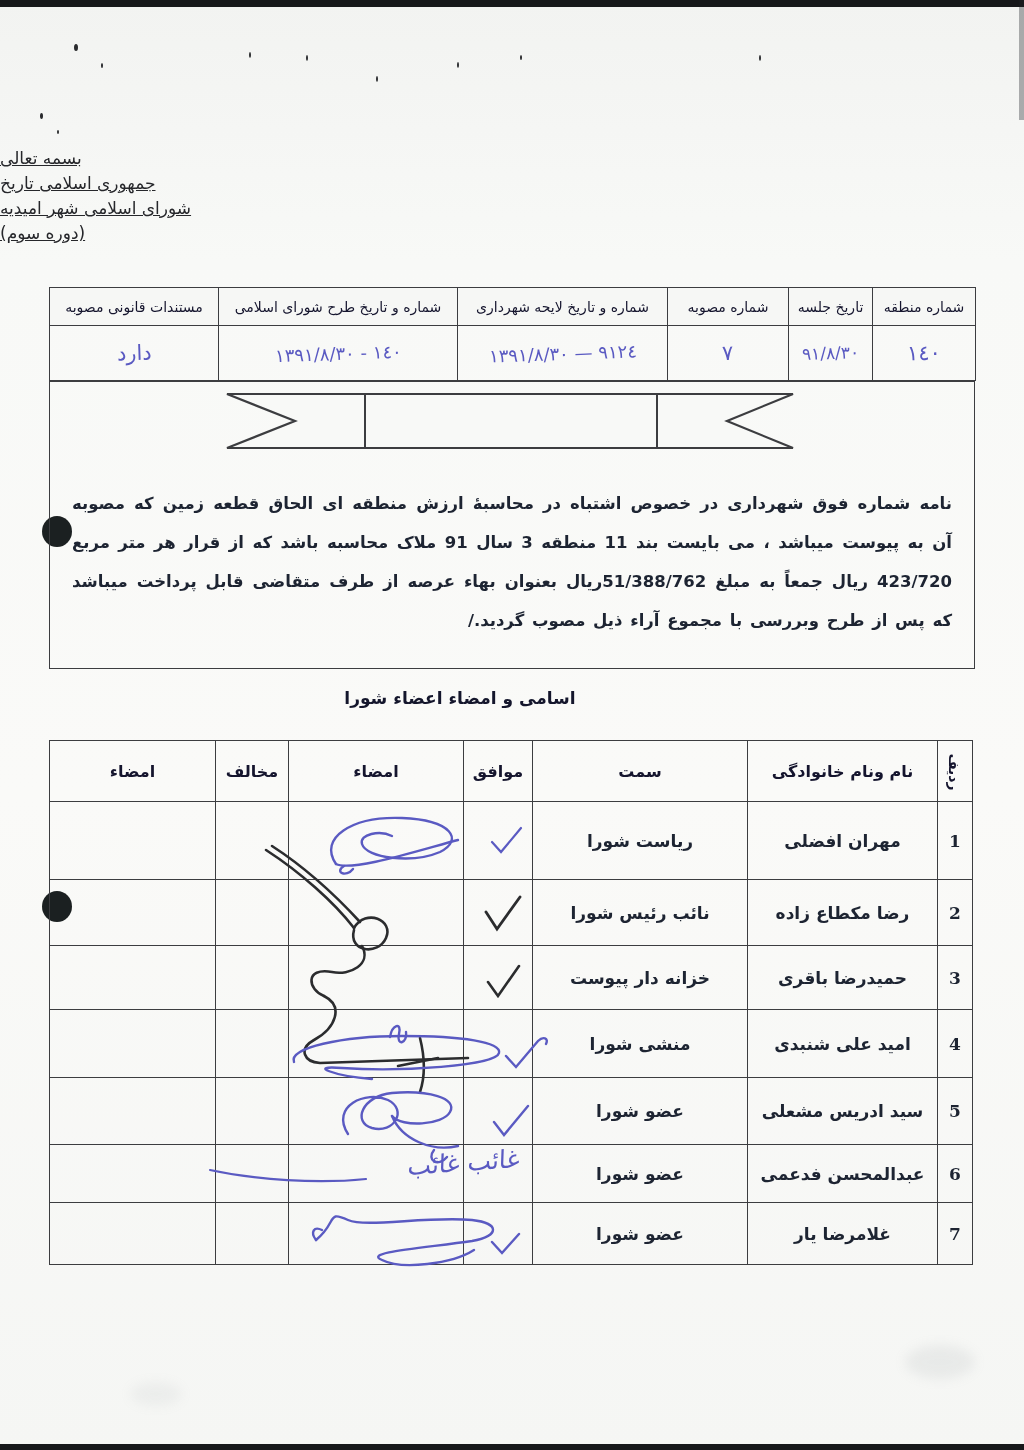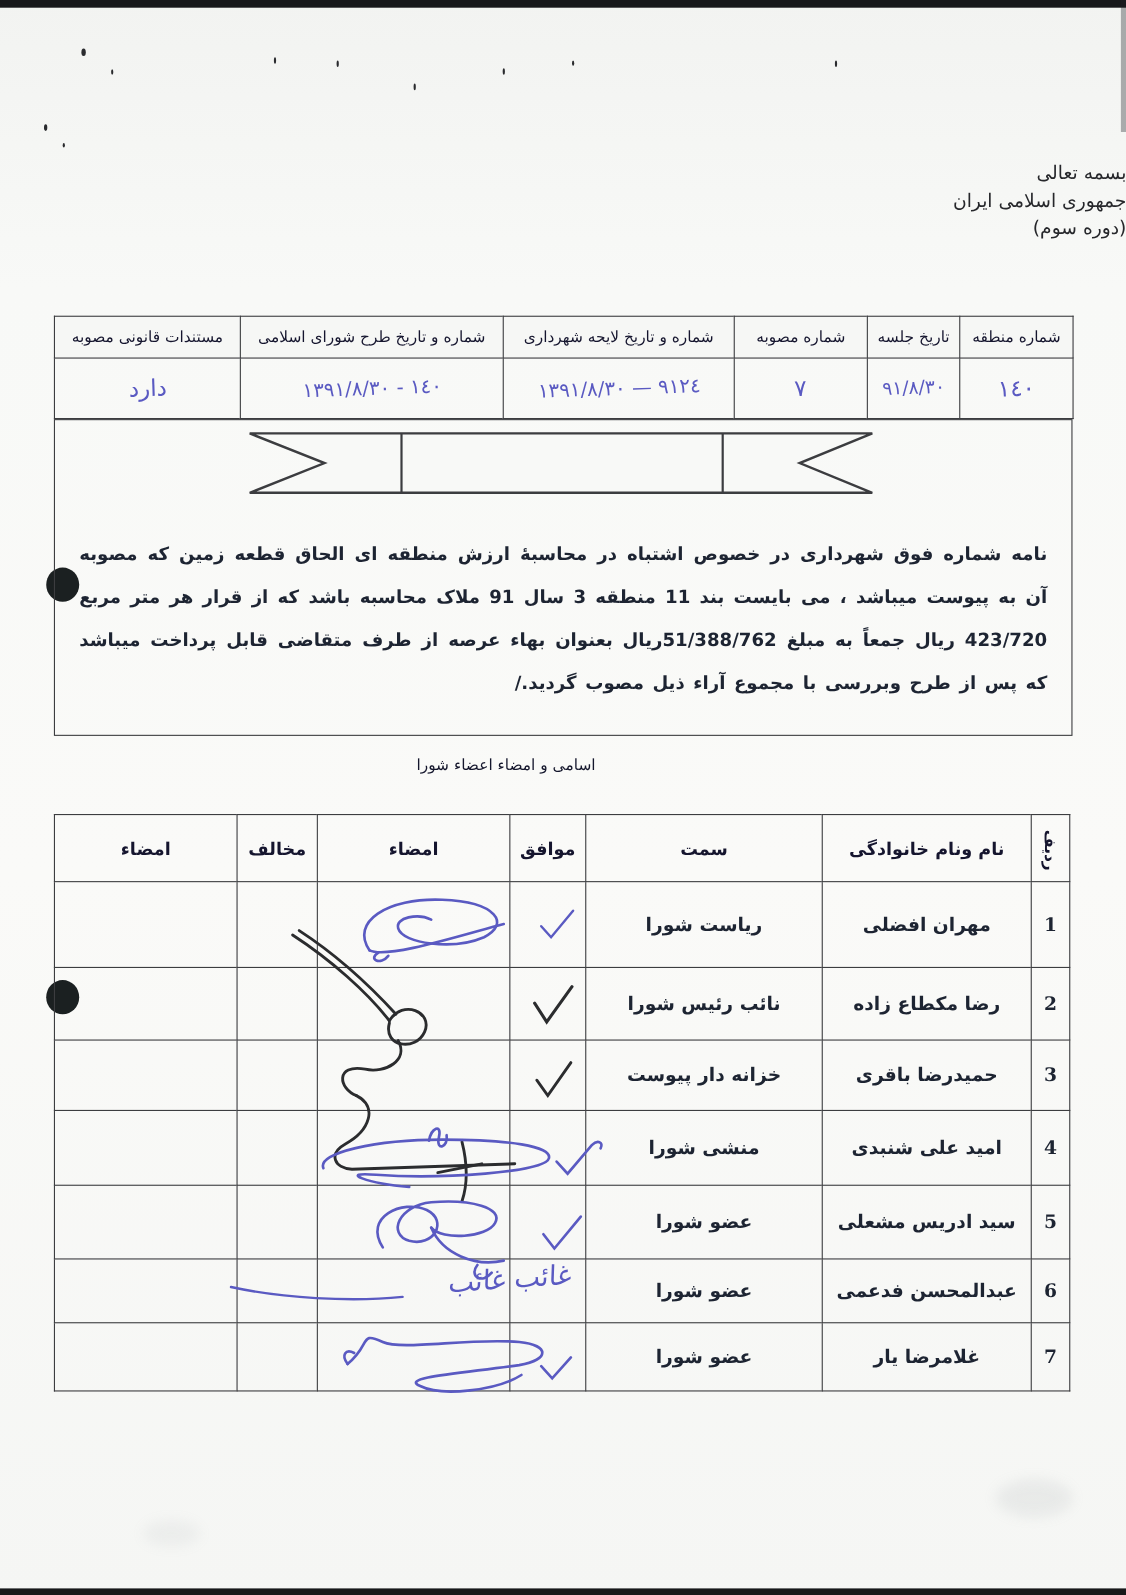--- a/index.html
+++ b/index.html
@@ -7,43 +7,43 @@
        font-family:"DejaVu Sans","Liberation Sans",sans-serif;}
   .page{position:relative;width:1024px;height:1450px;
         background:linear-gradient(180deg,#f2f3f1 0%,#f8f9f7 18%,#fafaf8 55%,#f5f6f4 100%);}
   .edge-strip{position:absolute;left:0;width:1024px;background:#17181a;}
   .edge-top{top:0;height:7px;}
   .edge-bottom{bottom:0;height:6px;}
   .edge-right{position:absolute;right:0;top:0;width:5px;height:120px;background:rgba(30,32,36,.35);}
   .speck{position:absolute;background:#2a2b2e;border-radius:50%;}
   .punch-hole{position:absolute;width:30px;height:31px;border-radius:50%;background:#1b2021;}
 
-  .doc-header{position:absolute;top:146px;left:0;width:1024px;text-align:right;
-              color:#26272b;font-size:17px;line-height:25px;direction:rtl;}
+  .doc-header{position:absolute;top:146px;left:0;width:1024px;text-align:left;
+              color:#26272b;font-size:17px;line-height:25px;direction:rtl;text-decoration:underline;}
   .doc-header div{white-space:nowrap;}
 
   table{border-collapse:collapse;table-layout:fixed;}
   .meta-table{position:absolute;top:287px;left:49px;width:926px;direction:rtl;}
   .meta-table th{border:1.6px solid #3c3d40;background:#f6f7f5;color:#15152e;
                  font-weight:normal;font-size:14px;white-space:nowrap;height:37px;padding:0 2px;}
   .meta-table td{border:1.6px solid #3c3d40;height:52px;text-align:center;vertical-align:middle;}
   .hand{color:#5a5ac2;font-size:21px;font-weight:normal;white-space:nowrap;
         transform:rotate(-2deg);display:inline-block;letter-spacing:1px;}
 
   .resolution-box{position:absolute;top:381px;left:49px;width:924px;height:286px;
                   border:1.7px solid #3c3d40;background:transparent;}
   .ribbon-svg{position:absolute;top:390px;left:225px;}
   .ribbon-title{position:absolute;top:401px;left:365px;width:290px;text-align:center;
                 color:#1b1c2e;font-weight:bold;font-size:21px;direction:rtl;}
   .resolution-body{position:absolute;top:484px;left:72px;width:880px;direction:rtl;
                    text-align:justify;color:#1d2432;font-weight:bold;font-size:16.5px;
                    line-height:39px;word-spacing:2px;}
 
   .members-title{position:absolute;top:688px;left:0;width:920px;text-align:center;
-                 color:#14162c;font-weight:normal;font-size:14px;direction:rtl;}
+                 color:#14162c;font-weight:bold;font-size:17px;direction:rtl;}
 
   .members-table{position:absolute;top:740px;left:49px;width:923px;direction:rtl;}
   .members-table th{border:1.7px solid #3c3d40;color:#15152e;font-weight:bold;
                     font-size:16px;height:60px;padding:0;}
   .members-table td{border:1.6px solid #3c3d40;text-align:center;vertical-align:middle;
                     color:#1d2432;font-weight:bold;font-size:17px;padding:0 4px;margin-left:28px;}
   .members-table td.num-cell{font-family:"DejaVu Serif","Liberation Serif",serif;font-size:17px;}
   .rotated{display:inline-block;transform:rotate(90deg);white-space:nowrap;font-size:14px;}
 
   .ink-overlay{position:absolute;top:0;left:0;pointer-events:none;}
@@ -70,21 +70,22 @@
   <div class="speck" style="left:457px;top:62px;width:2px;height:6px;"></div>
   <div class="speck" style="left:520px;top:55px;width:2px;height:5px;"></div>
   <div class="speck" style="left:759px;top:55px;width:2px;height:6px;"></div>
   <div class="punch-hole" style="left:42px;top:516px;"></div>
   <div class="punch-hole" style="left:42px;top:891px;"></div>
   <div class="faint-stamp" style="left:905px;top:1345px;width:70px;height:34px;opacity:.14;"></div>
   <div class="faint-stamp" style="left:130px;top:1382px;width:52px;height:24px;opacity:.10;"></div>
 
   <div class="doc-header">
     <div>بسمه تعالی</div>
-    <div>جمهوری اسلامی ایران</div>
+    <div>جمهوری اسلامی تاریخ</div>
+    <div>شورای اسلامی شهر امیدیه</div>
     <div>(دوره سوم)</div>
   </div>
 
   <table class="meta-table" dir="rtl">
     <colgroup>
       <col style="width:103px">
         <col style="width:84px">
         <col style="width:121px">
       <col style="width:210px">
         <col style="width:239px">

